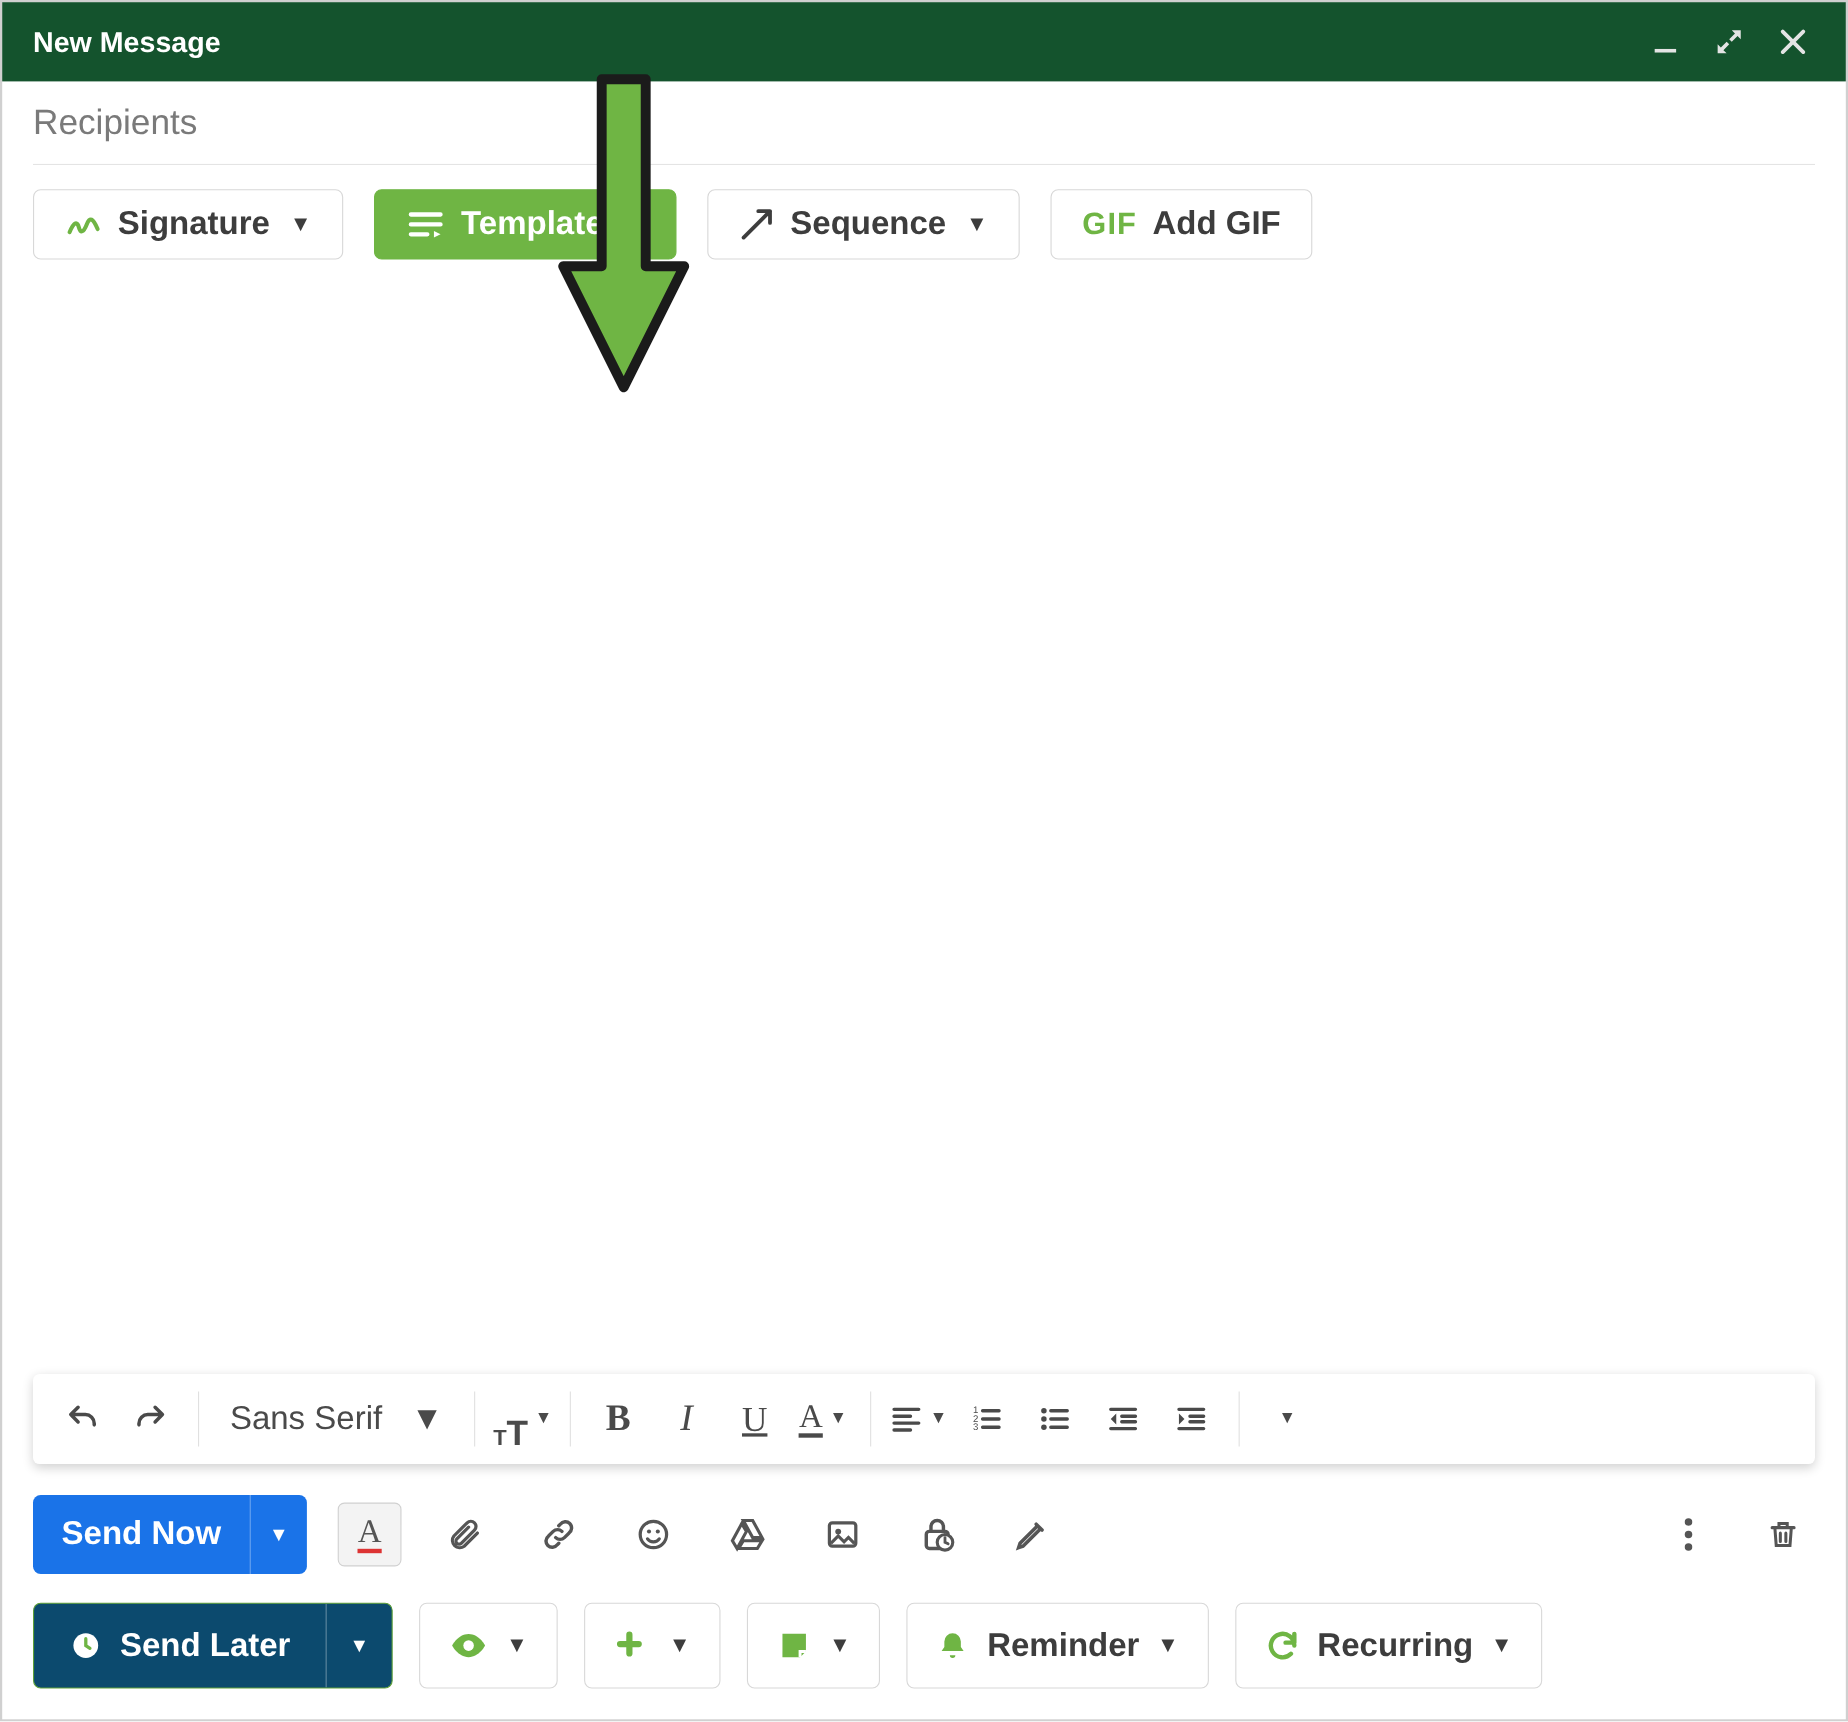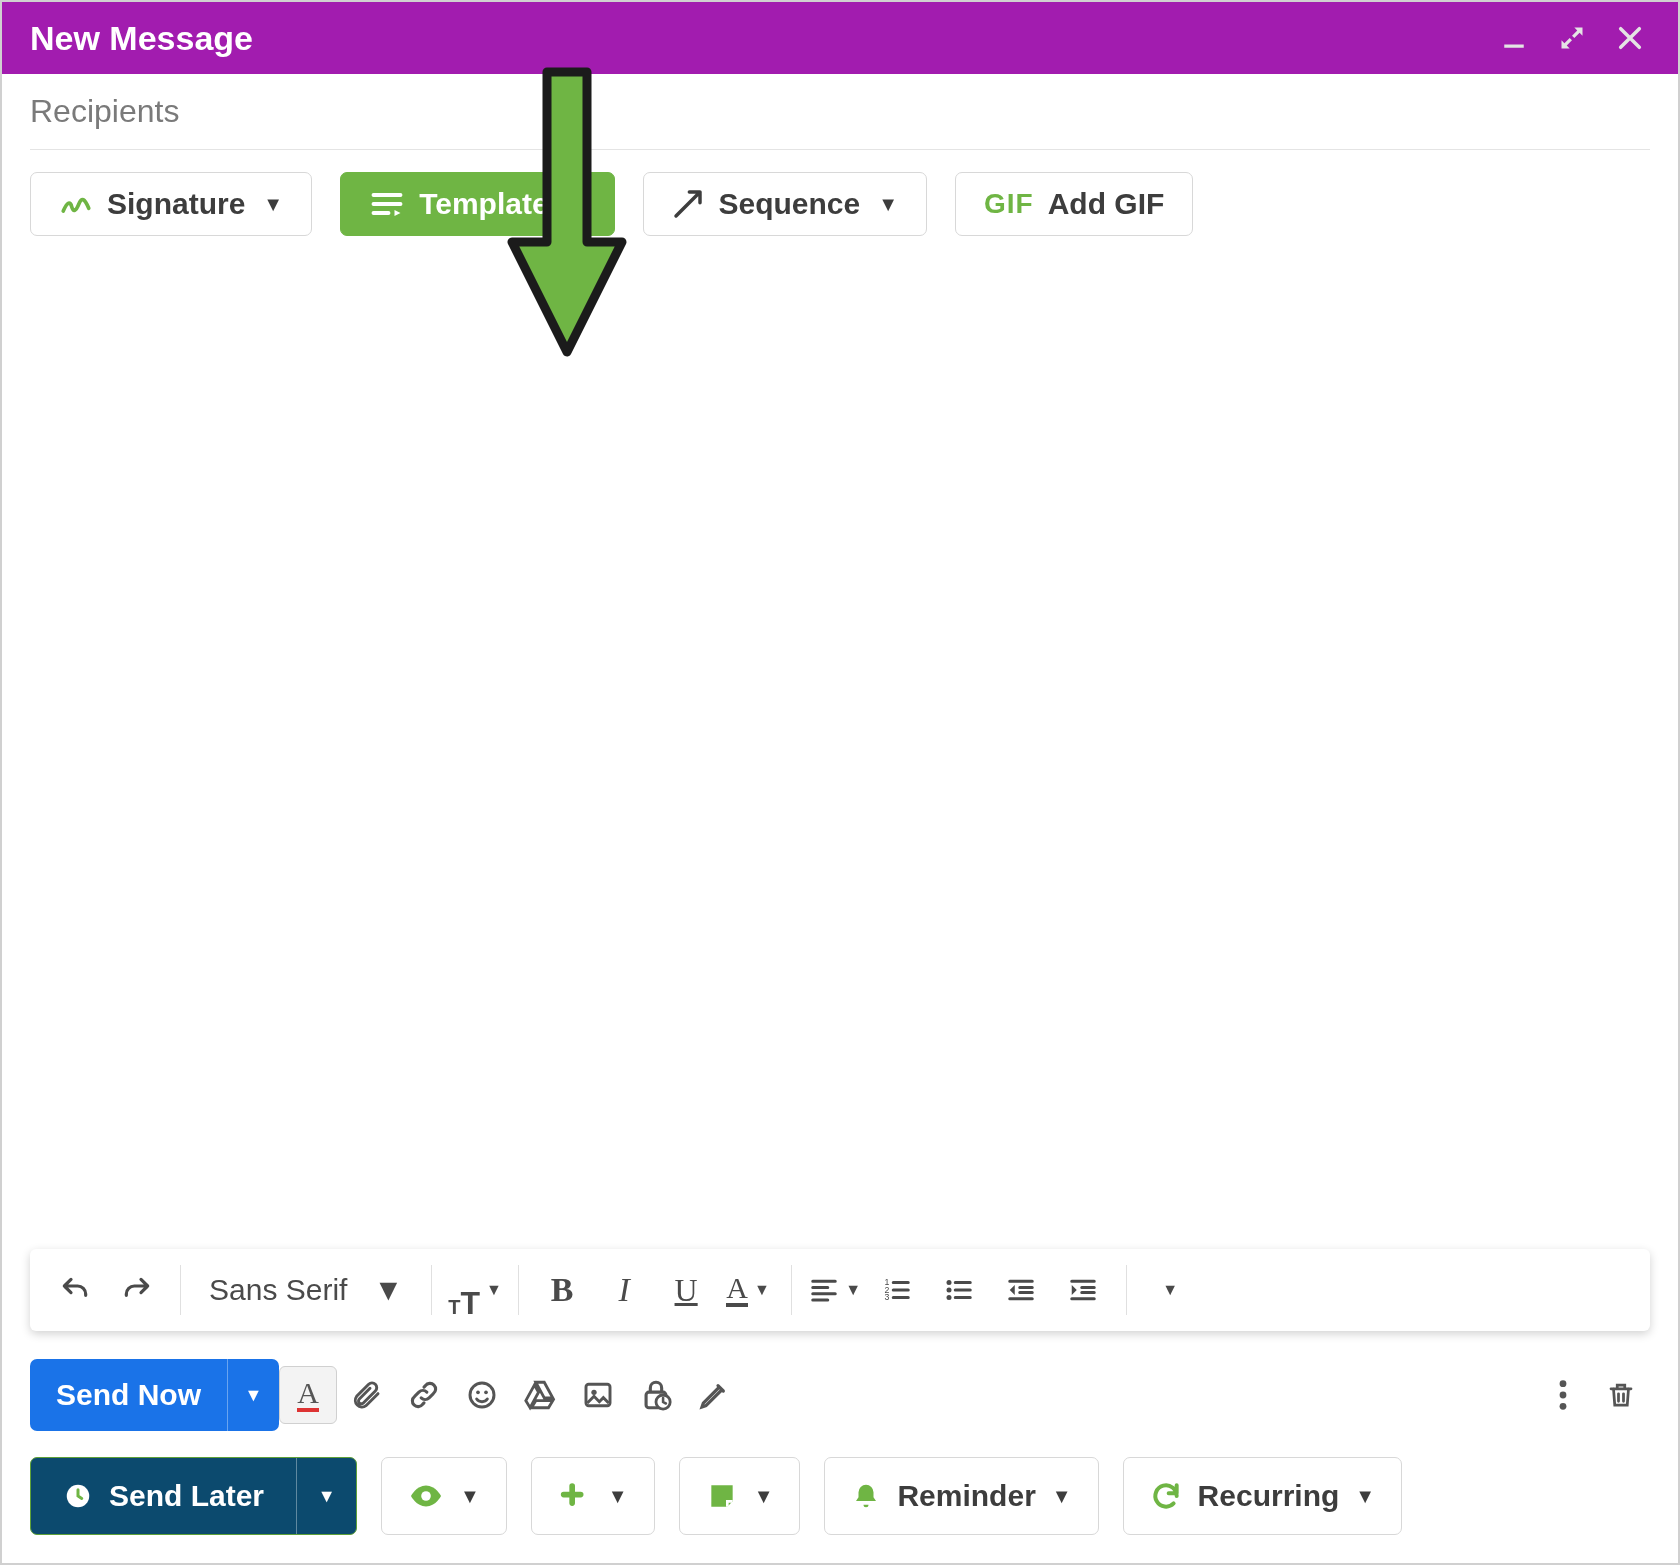--- a/index.html
+++ b/index.html
@@ -7,27 +7,27 @@
   .window {
     width: 1680px;
     height: 1565px;
     border: 2px solid #d0d0d0;
     display: flex;
     flex-direction: column;
     position: relative;
     background: #fff;
   }
   .titlebar {
-    background: #a21caf;
+    background: #14532d;
     color: #fff;
     height: 72px;
     display: flex;
     align-items: center;
     padding: 0 28px;
-    font-size: 34px;
+    font-size: 26px;
     font-weight: 600;
   }
   .titlebar .spacer { flex: 1; }
   .titlebar .winbtn { width: 40px; height: 40px; display:flex; align-items:center; justify-content:center; margin-left: 18px; cursor:pointer; color:#e4e4e4;}
   .fields { padding: 0 28px; }
   .field-row {
     border-bottom: 1px solid #e4e4e4;
     height: 76px;
     display: flex;
     align-items: center;
@@ -79,21 +79,21 @@
   .format-toolbar .sep { width:1px; height:50px; background:#e0e0e0; margin:0 8px; }
   .tb-btn {
     min-width: 54px; height: 54px;
     display:flex; align-items:center; justify-content:center;
     color:#4a4a4a; font-size:30px; cursor:pointer; border-radius:4px;
     gap:6px;
   }
   .tb-btn .mini-caret { font-size:16px; color:#4a4a4a; }
   .font-sel { color:#4a4a4a; font-size:30px; padding:0 12px; display:flex; align-items:center; gap:26px; cursor:pointer;}
   .send-row {
-    display:flex; align-items:center; padding: 0 28px 26px 28px; 
+    display:flex; align-items:center; padding: 0 28px 26px 28px; gap: 28px;
   }
   .send-now {
     display:flex; align-items:stretch; height:72px; border-radius:7px; overflow:hidden;
     background:#1a73e8; color:#fff; font-size:30px; font-weight:600; cursor:pointer;
   }
   .send-now .main { display:flex; align-items:center; padding:0 26px; }
   .send-now .split { width:52px; border-left:1px solid rgba(255,255,255,0.35); display:flex; align-items:center; justify-content:center;}
   .icon-btn {
     width:58px; height:58px; display:flex; align-items:center; justify-content:center;
     color:#555; cursor:pointer; border-radius:6px;

